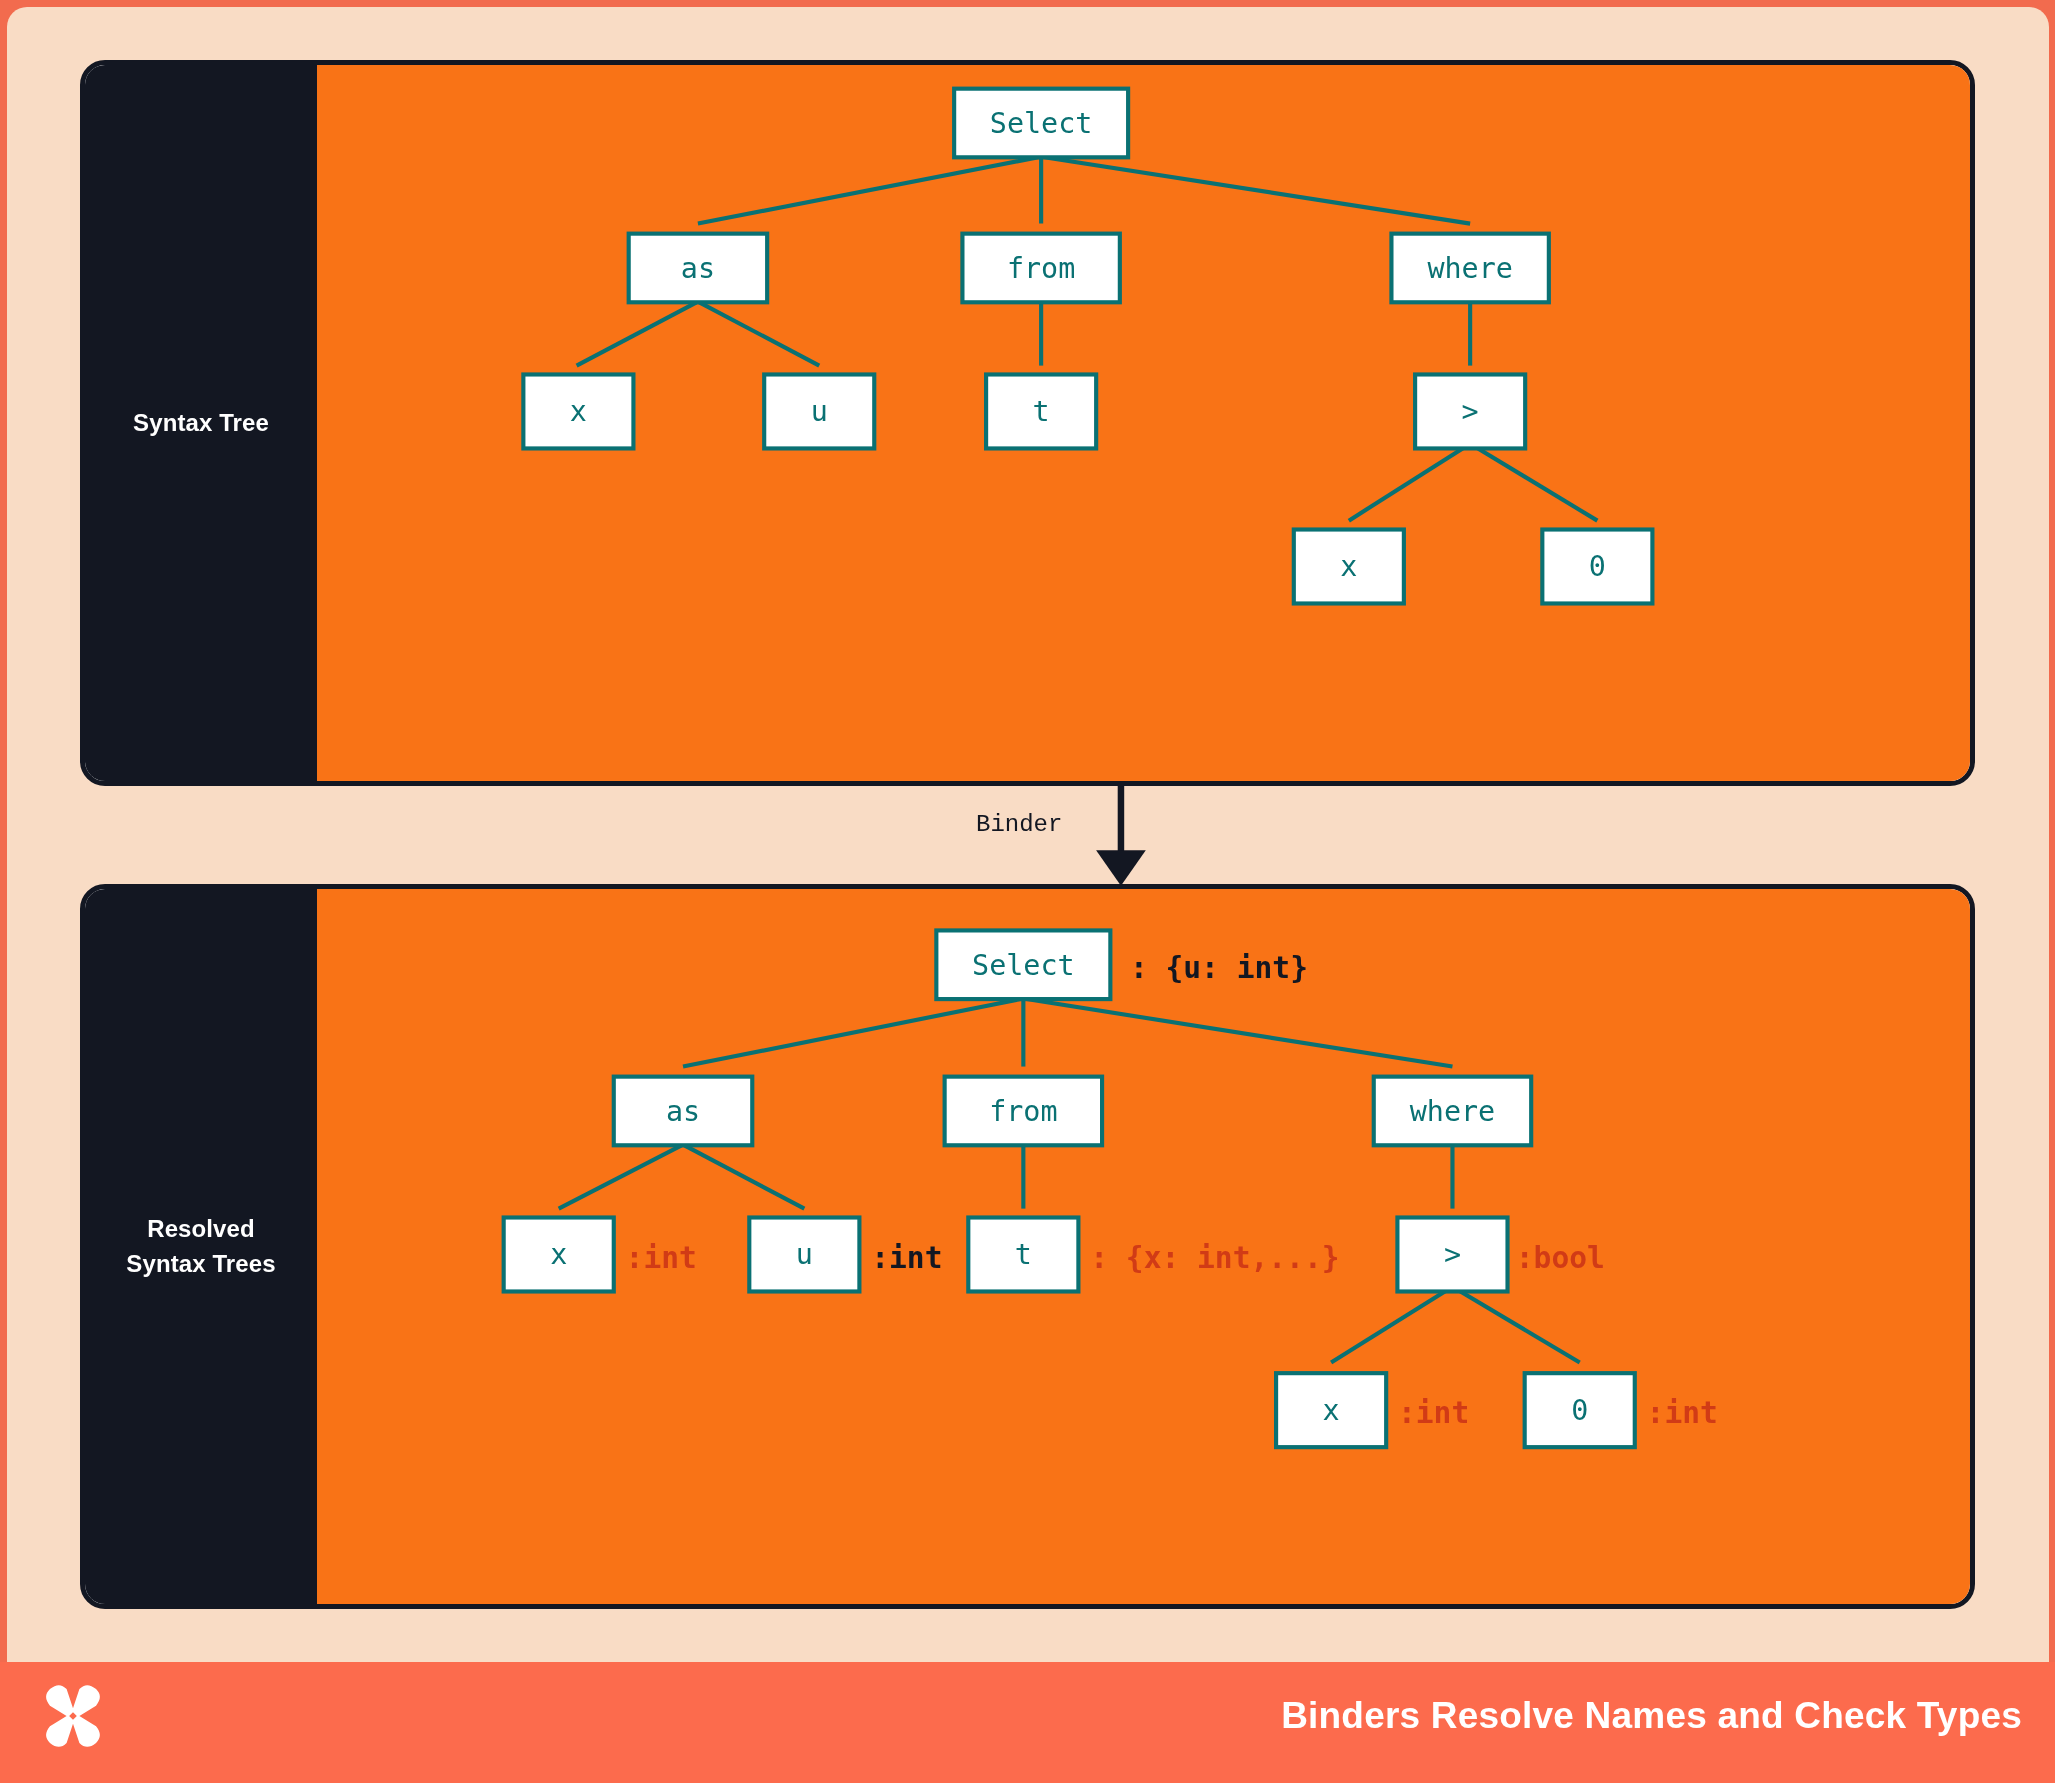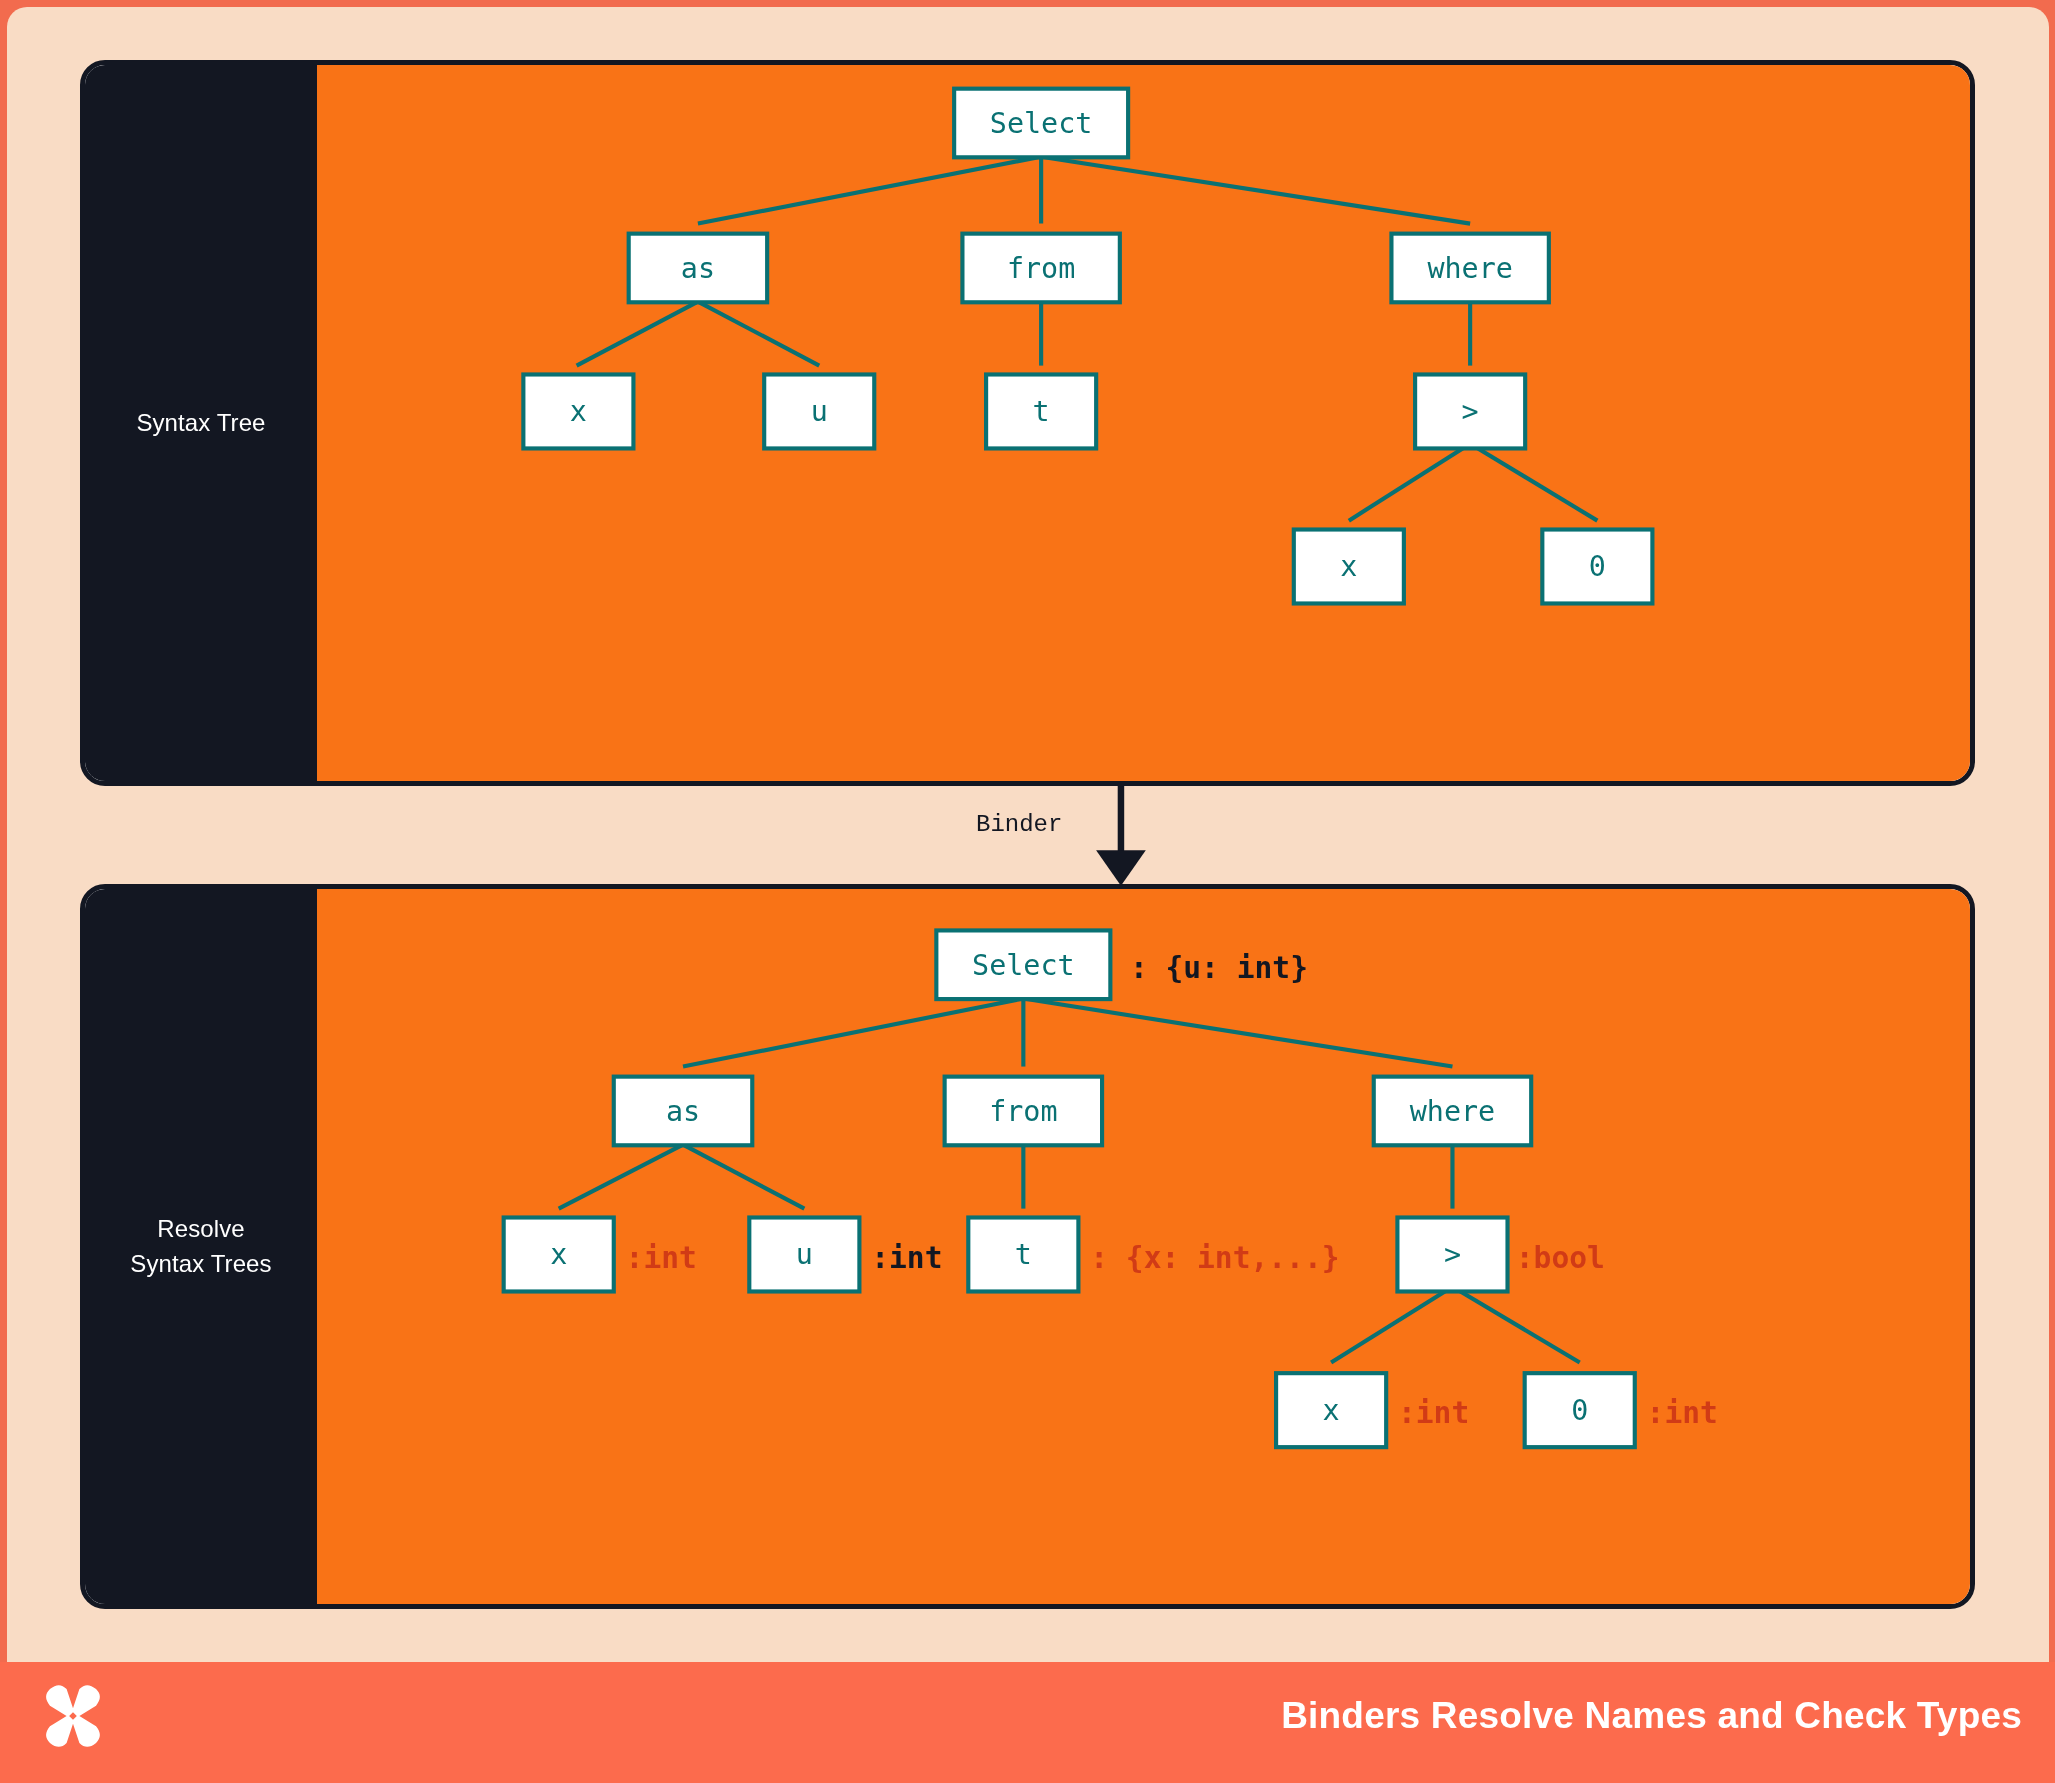--- a/index.html
+++ b/index.html
@@ -39,21 +39,21 @@
 
   .card-sidebar {
     width: 232px;
     flex: 0 0 232px;
     background: #131722;
     color: #FFFFFF;
     display: flex;
     align-items: center;
     justify-content: center;
     text-align: center;
-    font-weight: normal;
+    font-weight: bold;
     font-size: 24px;
     line-height: 1.45;
     letter-spacing: 0.1px;
     padding: 0 8.3px;
   }
   .card-body {
     position: relative;
     flex: 1 1 auto;
     background: #f97316;
   }
@@ -201,21 +201,21 @@
     <svg viewBox="0 0 3204 165" preserveAspectRatio="none">
       <line x1="1760" y1="0" x2="1760" y2="120" stroke="#131722" stroke-width="11"></line>
       <polygon points="1718,108 1802,108 1760,168" fill="#131722"></polygon>
     </svg>
   </div>
   <div class="binder-label">Binder</div>
 
   <div class="card" id="card-bottom">
     <div class="card-sidebar">
       <span>
-        <span>Resolve</span><br>
+        <span>Resolved</span><br>
         <span>Syntax Trees</span>
       </span>
     </div>
     <div class="card-body">
       <svg viewBox="0 0 2786 1208" preserveAspectRatio="xMidYMid meet">
 
         <line class="edge" x1="1190" y1="185" x2="615" y2="300"></line>
         <line class="edge" x1="1190" y1="185" x2="1190" y2="300"></line>
         <line class="edge" x1="1190" y1="185" x2="1915" y2="300"></line>
         <line class="edge" x1="615" y1="432" x2="405" y2="540"></line>

